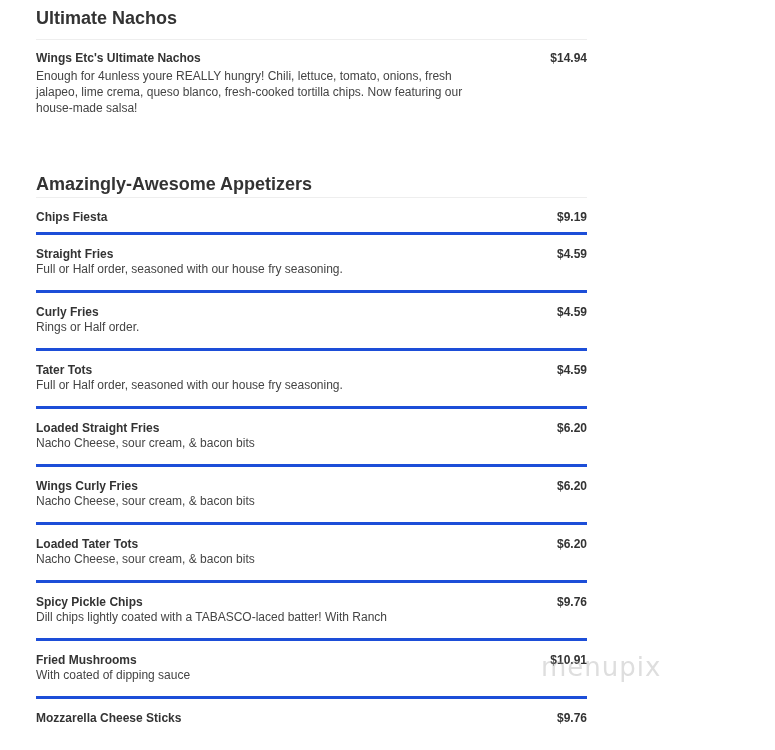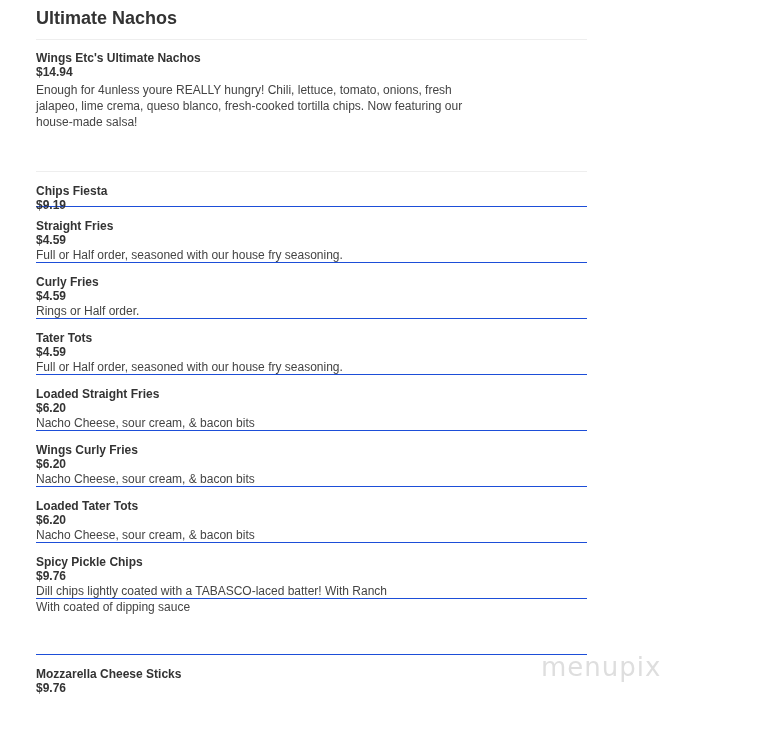--- a/index.html
+++ b/index.html
@@ -4,23 +4,23 @@
 <style>
   html, body { margin: 0; padding: 0; background: #ffffff; }
   body { width: 775px; height: 750px; overflow: hidden; position: relative;
          font-family: "Liberation Sans", sans-serif; color: #333; }
   .menu { position: absolute; left: 36px; top: 0; width: 551px; }
   .section-title { font-size: 18px; font-weight: bold; color: #333; margin: 0; line-height: 22px; }
   .section { }
   .sec1-title { padding-top: 7px; height: 26px; }
   .sec2-title { padding-top: 0; height: 26px; }
   .title-rule { height: 1px; background: #eeeeee; margin-top: 6px; }
-  .item { position: relative; border-bottom: 1px solid #1d4ed8; }
+  .item { position: relative; border-bottom: 3px solid #1d4ed8; }
   .item:last-child { border-bottom: none; }
-  .item-row { display: flex; justify-content: space-between; align-items: baseline; flex-direction: column; }
+  .item-row { display: flex; justify-content: space-between; align-items: baseline; }
   .item-name { font-size: 12px; font-weight: bold; color: #333; }
   .item-price { font-size: 12px; font-weight: bold; color: #333; text-align: center; }
   .item-desc { font-size: 12px; color: #444; line-height: 16px; }
   .nachos-item { padding-top: 11px; height: 82px; }
   .nachos-desc { width: 440px; margin-top: 3px; }
   .app-item { height: 55px; padding-top: 0; }
   .app-item .item-row { padding-top: 12px; }
   .app-item.no-desc { height: 34px; }
   .watermark { position: absolute; left: 541px; top: 652px; font-size: 26px;
                color: rgba(160,160,160,0.35); letter-spacing: 1px; font-family: "DejaVu Sans", sans-serif; }
@@ -36,20 +36,21 @@
     <div class="item nachos-item" style="border-bottom:none;">
       <div class="item-row">
         <span class="item-name">Wings Etc's Ultimate Nachos</span>
         <span class="item-price">$14.94</span>
       </div>
       <div class="item-desc nachos-desc">Enough for 4unless youre REALLY hungry! Chili, lettuce, tomato, onions, fresh jalapeo, lime crema, queso blanco, fresh-cooked tortilla chips. Now featuring our house-made salsa!</div>
     </div>
   </div>
 
   <div class="section" style="margin-top:40px;">
+    <h2 class="section-title sec2-title">Amazingly-Awesome Appetizers</h2>
     <div class="title-rule" style="margin-top:-2px;"></div>
 
     <div class="item app-item no-desc">
       <div class="item-row">
         <span class="item-name">Chips Fiesta</span>
         <span class="item-price">$9.19</span>
       </div>
     </div>
 
     <div class="item app-item">
@@ -103,20 +104,24 @@
     <div class="item app-item">
       <div class="item-row">
         <span class="item-name">Spicy Pickle Chips</span>
         <span class="item-price">$9.76</span>
       </div>
       <div class="item-desc">Dill chips lightly coated with a TABASCO-laced batter! With Ranch</div>
     </div>
 
 
     <div class="item app-item">
+      <div class="item-row">
+        <span class="item-name">Fried Mushrooms</span>
+        <span class="item-price">$10.91</span>
+      </div>
       <div class="item-desc">With coated of dipping sauce</div>
     </div>
 
     <div class="item app-item">
       <div class="item-row">
         <span class="item-name">Mozzarella Cheese Sticks</span>
         <span class="item-price">$9.76</span>
       </div>
 
     </div>

